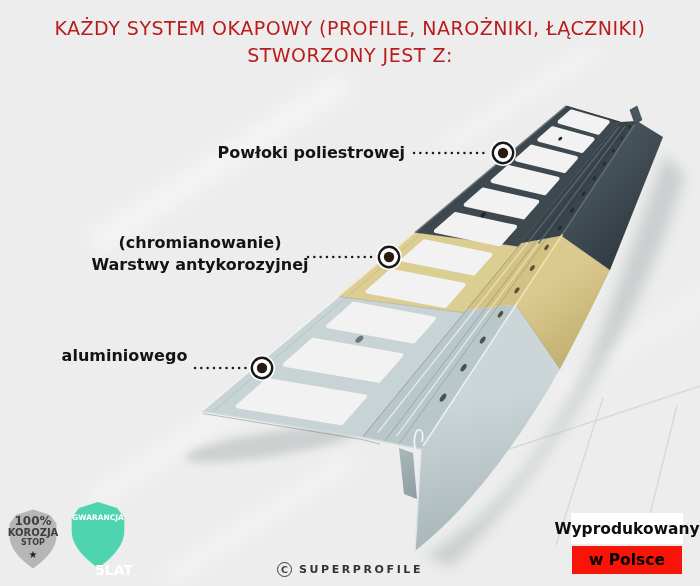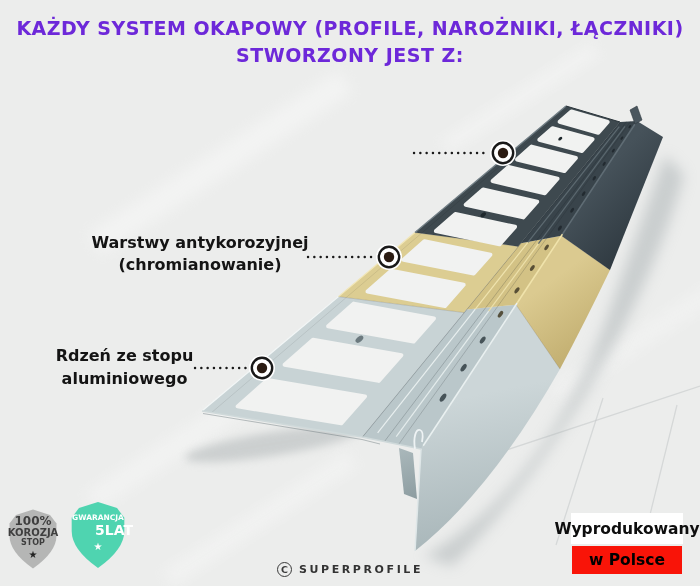--- a/index.html
+++ b/index.html
@@ -1,39 +1,39 @@
 <!DOCTYPE html>
 <html><head>
 <meta charset="utf-8">
 <style>
   html,body{margin:0;padding:0;}
   #stage{position:relative;width:700px;height:586px;overflow:hidden;background:#ecedec;font-family:"DejaVu Sans",sans-serif;}
   #scene{position:absolute;left:0;top:0;}
-  .title{position:absolute;left:0;top:15px;width:700px;text-align:center;font-size:19px;font-weight:700;letter-spacing:.5px;color:#6d28d9;line-height:27px;}
+  .title{position:absolute;left:0;top:15px;width:700px;text-align:center;font-size:19px;font-weight:400;letter-spacing:.5px;color:#b91c1c;line-height:27px;}
   .lbl{position:absolute;font-size:16px;font-weight:700;color:#141414;line-height:22px;}
   .lbl div{white-space:nowrap;}
   .lbl1{top:142px;left:0;width:405px;text-align:right;}
   .lbl2{top:232px;left:75px;width:250px;text-align:center;}
   .lbl3{top:344px;left:47px;width:155px;text-align:center;line-height:23px;}
   .madein-card{position:absolute;left:571px;top:513px;width:112px;height:31px;background:#ffffff;display:flex;align-items:center;justify-content:center;font-size:15.5px;font-weight:700;color:#0e0e0e;}
   .madein-red{position:absolute;left:572px;top:546px;width:110px;height:28px;display:flex;align-items:center;justify-content:center;font-size:15.5px;font-weight:700;color:#000000;}
   .copyright{position:absolute;left:0;top:562px;width:700px;display:flex;align-items:center;justify-content:center;gap:7px;}
   .cc{width:15px;height:15px;border:1.7px solid #3a3a3a;border-radius:50%;display:flex;align-items:center;justify-content:center;font-size:9.5px;font-weight:700;color:#3a3a3a;box-sizing:border-box;}
   .brand{font-size:11px;font-weight:700;letter-spacing:2.6px;color:#333;}
   .badge{position:absolute;}
   .badge svg{position:absolute;left:0;top:0;}
   .badge .bt{position:absolute;left:0;top:0;width:100%;height:100%;display:flex;flex-direction:column;align-items:center;font-weight:700;}
   .b1{left:8px;top:506px;width:50px;height:66px;}
   .b1 .bt{color:#3e3e3e;padding-top:9px;box-sizing:border-box;}
   .b1 .t1{font-size:12px;line-height:13px;}
   .b1 .t2{font-size:10px;line-height:10px;}
   .b1 .t3{font-size:8px;line-height:10px;}
   .b1 .st{font-size:10px;line-height:11px;margin-top:1px;color:#222;}
   .b2{left:70px;top:500px;width:56px;height:70px;}
-  .b2 .bt{color:#fff;padding-top:13px;box-sizing:border-box;}
+  .b2 .bt{color:#fff;padding-top:13px;box-sizing:border-box;gap:40px;}
   .b2 .t1{font-size:7.5px;line-height:9px;}
   .b2 .t2{font-size:14px;line-height:17px;margin-left:32px;}
   .b2 .st{font-size:10px;line-height:12px;margin-top:2px;}
 </style>
 </head>
 <body>
 
 <div id="stage" style="background: rgb(236, 237, 236);">
   <svg id="scene" width="700" height="586" viewBox="0 0 700 586">
       <defs>
@@ -148,26 +148,26 @@
       <circle cx="262" cy="368" r="13" fill="#ffffff"></circle>
       <circle cx="262" cy="368" r="10.2" fill="#ffffff" stroke="#191919" stroke-width="2.4"></circle>
       <circle cx="262" cy="368" r="5.2" fill="#2a1b12"></circle>
     </svg>
 
   <div class="title">
     <div>KAŻDY SYSTEM OKAPOWY (PROFILE, NAROŻNIKI, ŁĄCZNIKI)</div>
     <div>STWORZONY JEST Z:</div>
   </div>
 
+  <div class="lbl lbl1">Powłoki poliestrowej</div>
   <div class="lbl lbl2">
+    <div>(chromianowanie)</div>
     <div>Warstwy antykorozyjnej</div>
-    <div>(chromianowanie)</div>
   </div>
   <div class="lbl lbl3">
-    <div>Rdzeń ze stopu</div>
     <div>aluminiowego</div>
   </div>
 
   <div class="badge b1">
     <svg width="50" height="66" viewBox="0 0 100 124">
       <path id="shield1" d="M50,3 L84,14 L97,31 L97,55 Q97,88 50,121 Q3,88 3,55 L3,31 L16,14 Z" fill="#b5b6b5"></path>
     </svg>
     <div class="bt">
       <div class="t1">100%</div>
       <div class="t2">KOROZJA</div>

